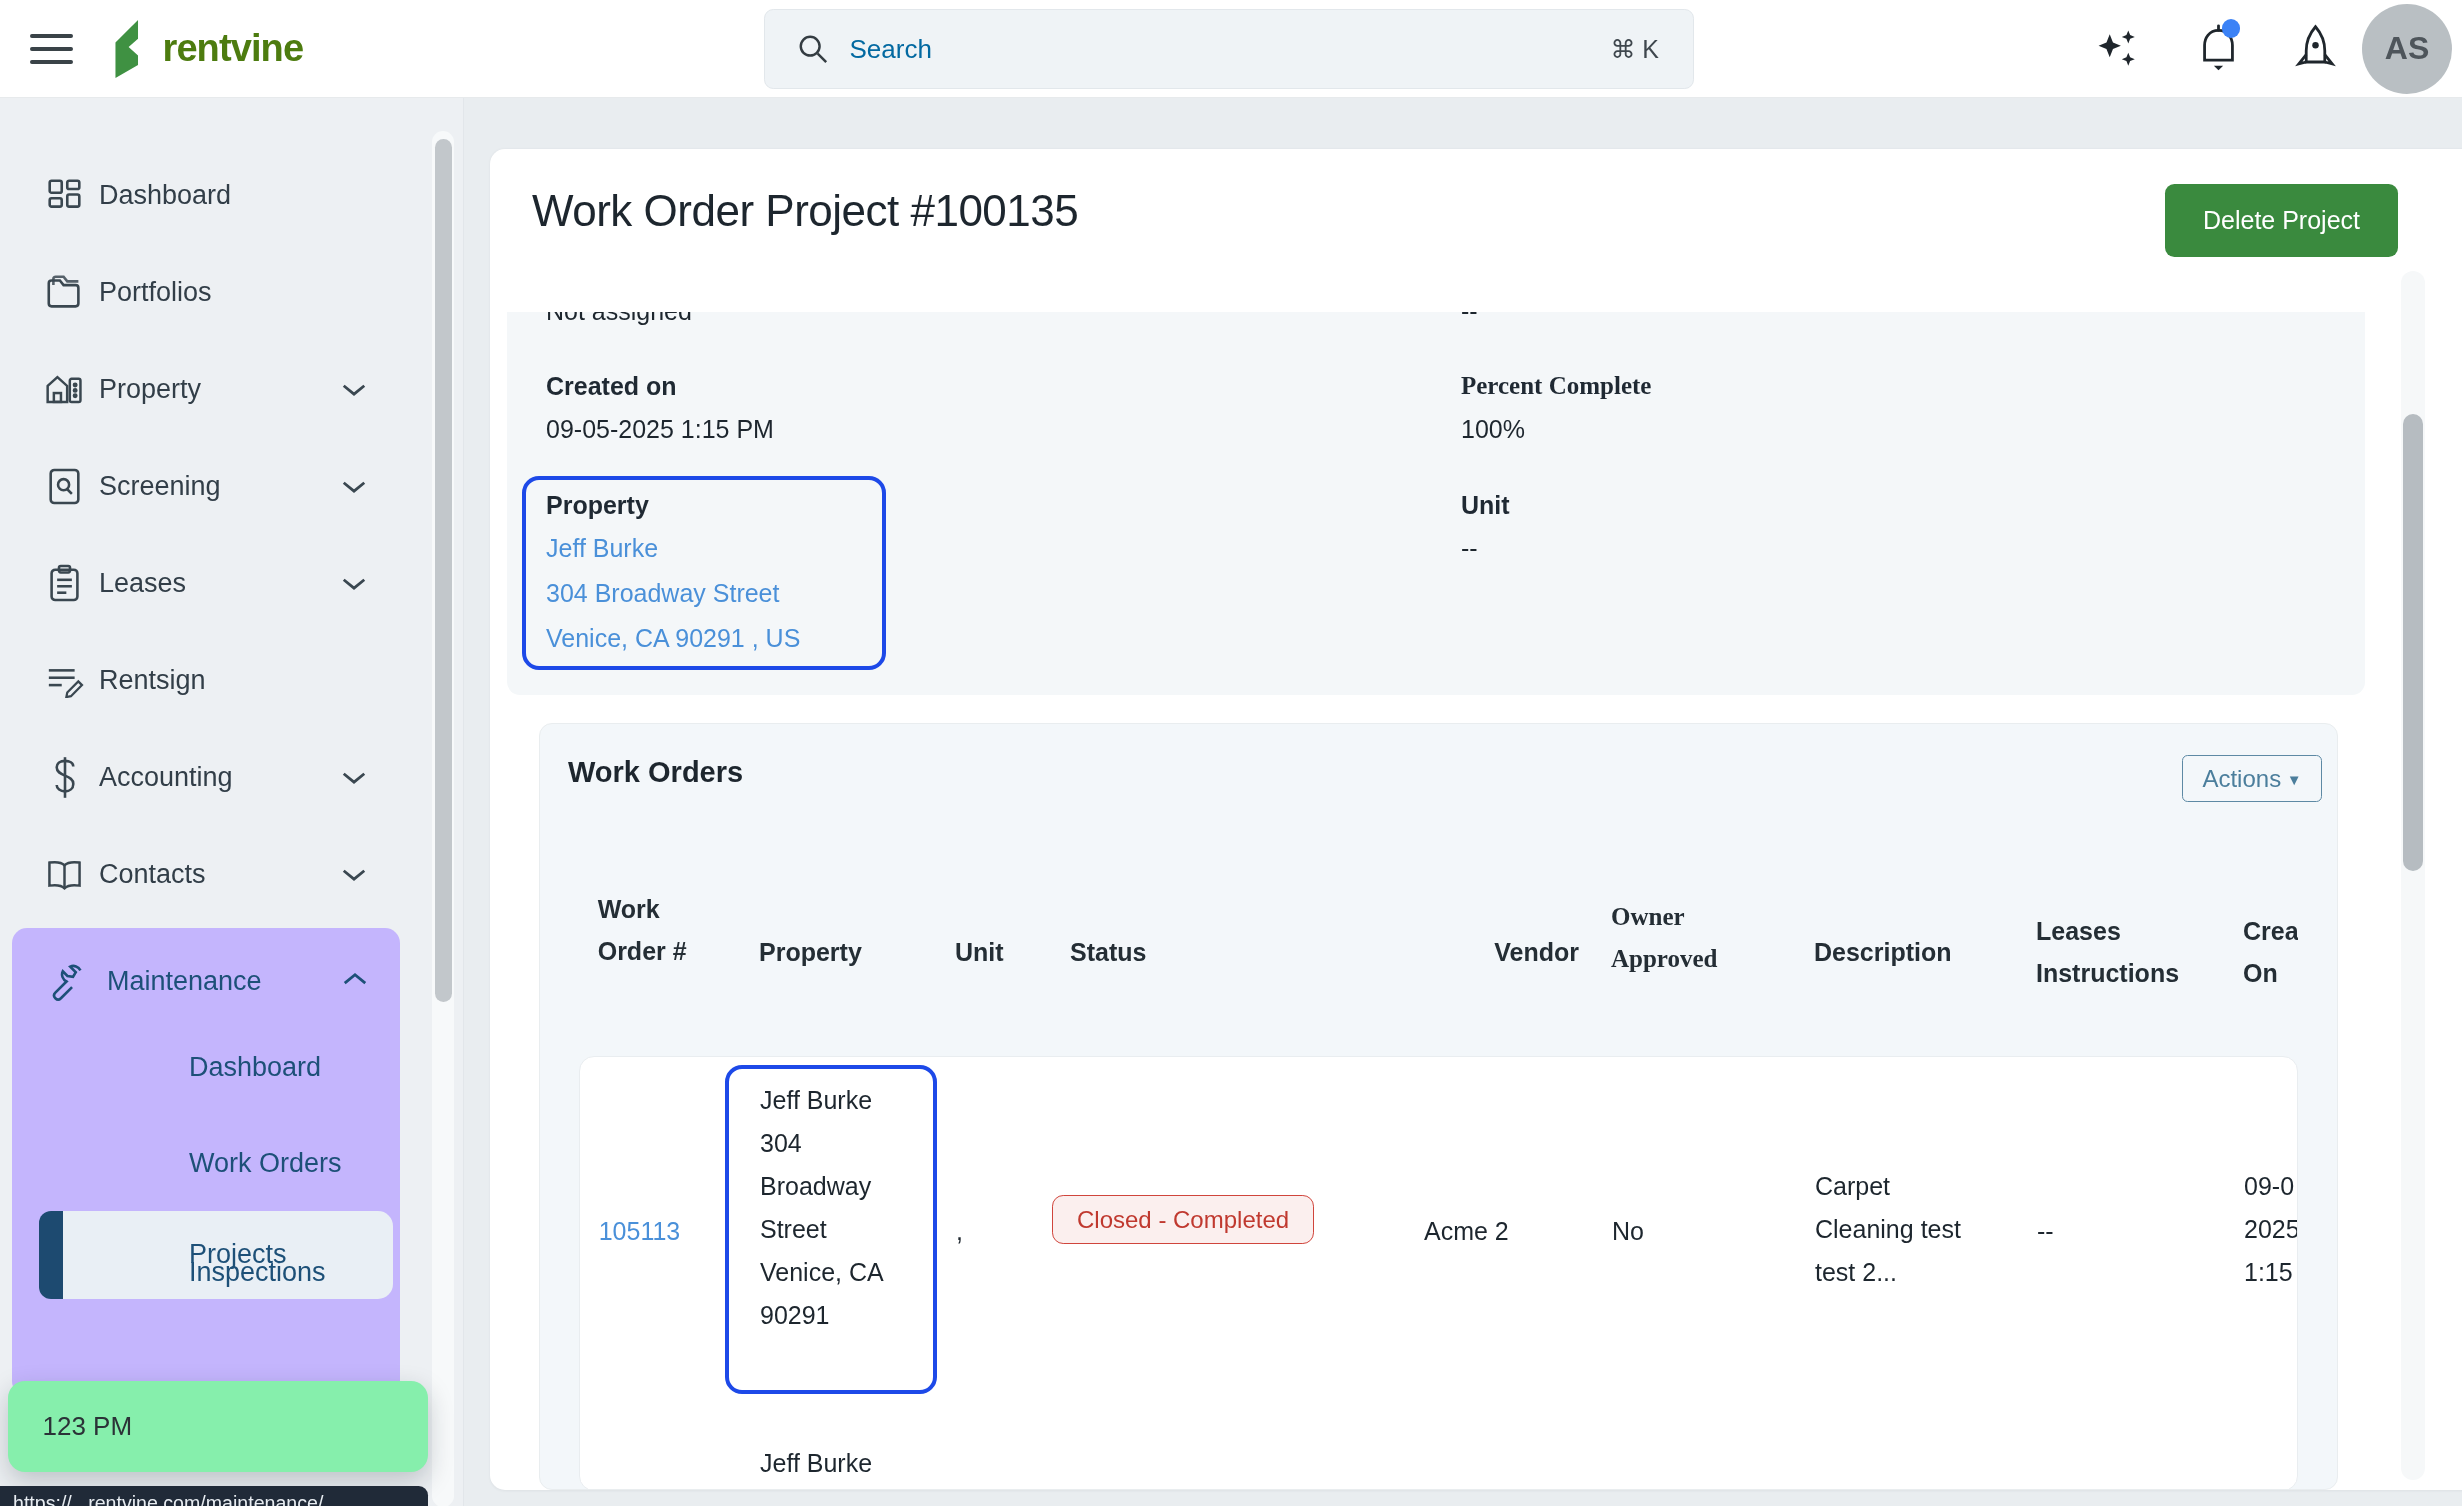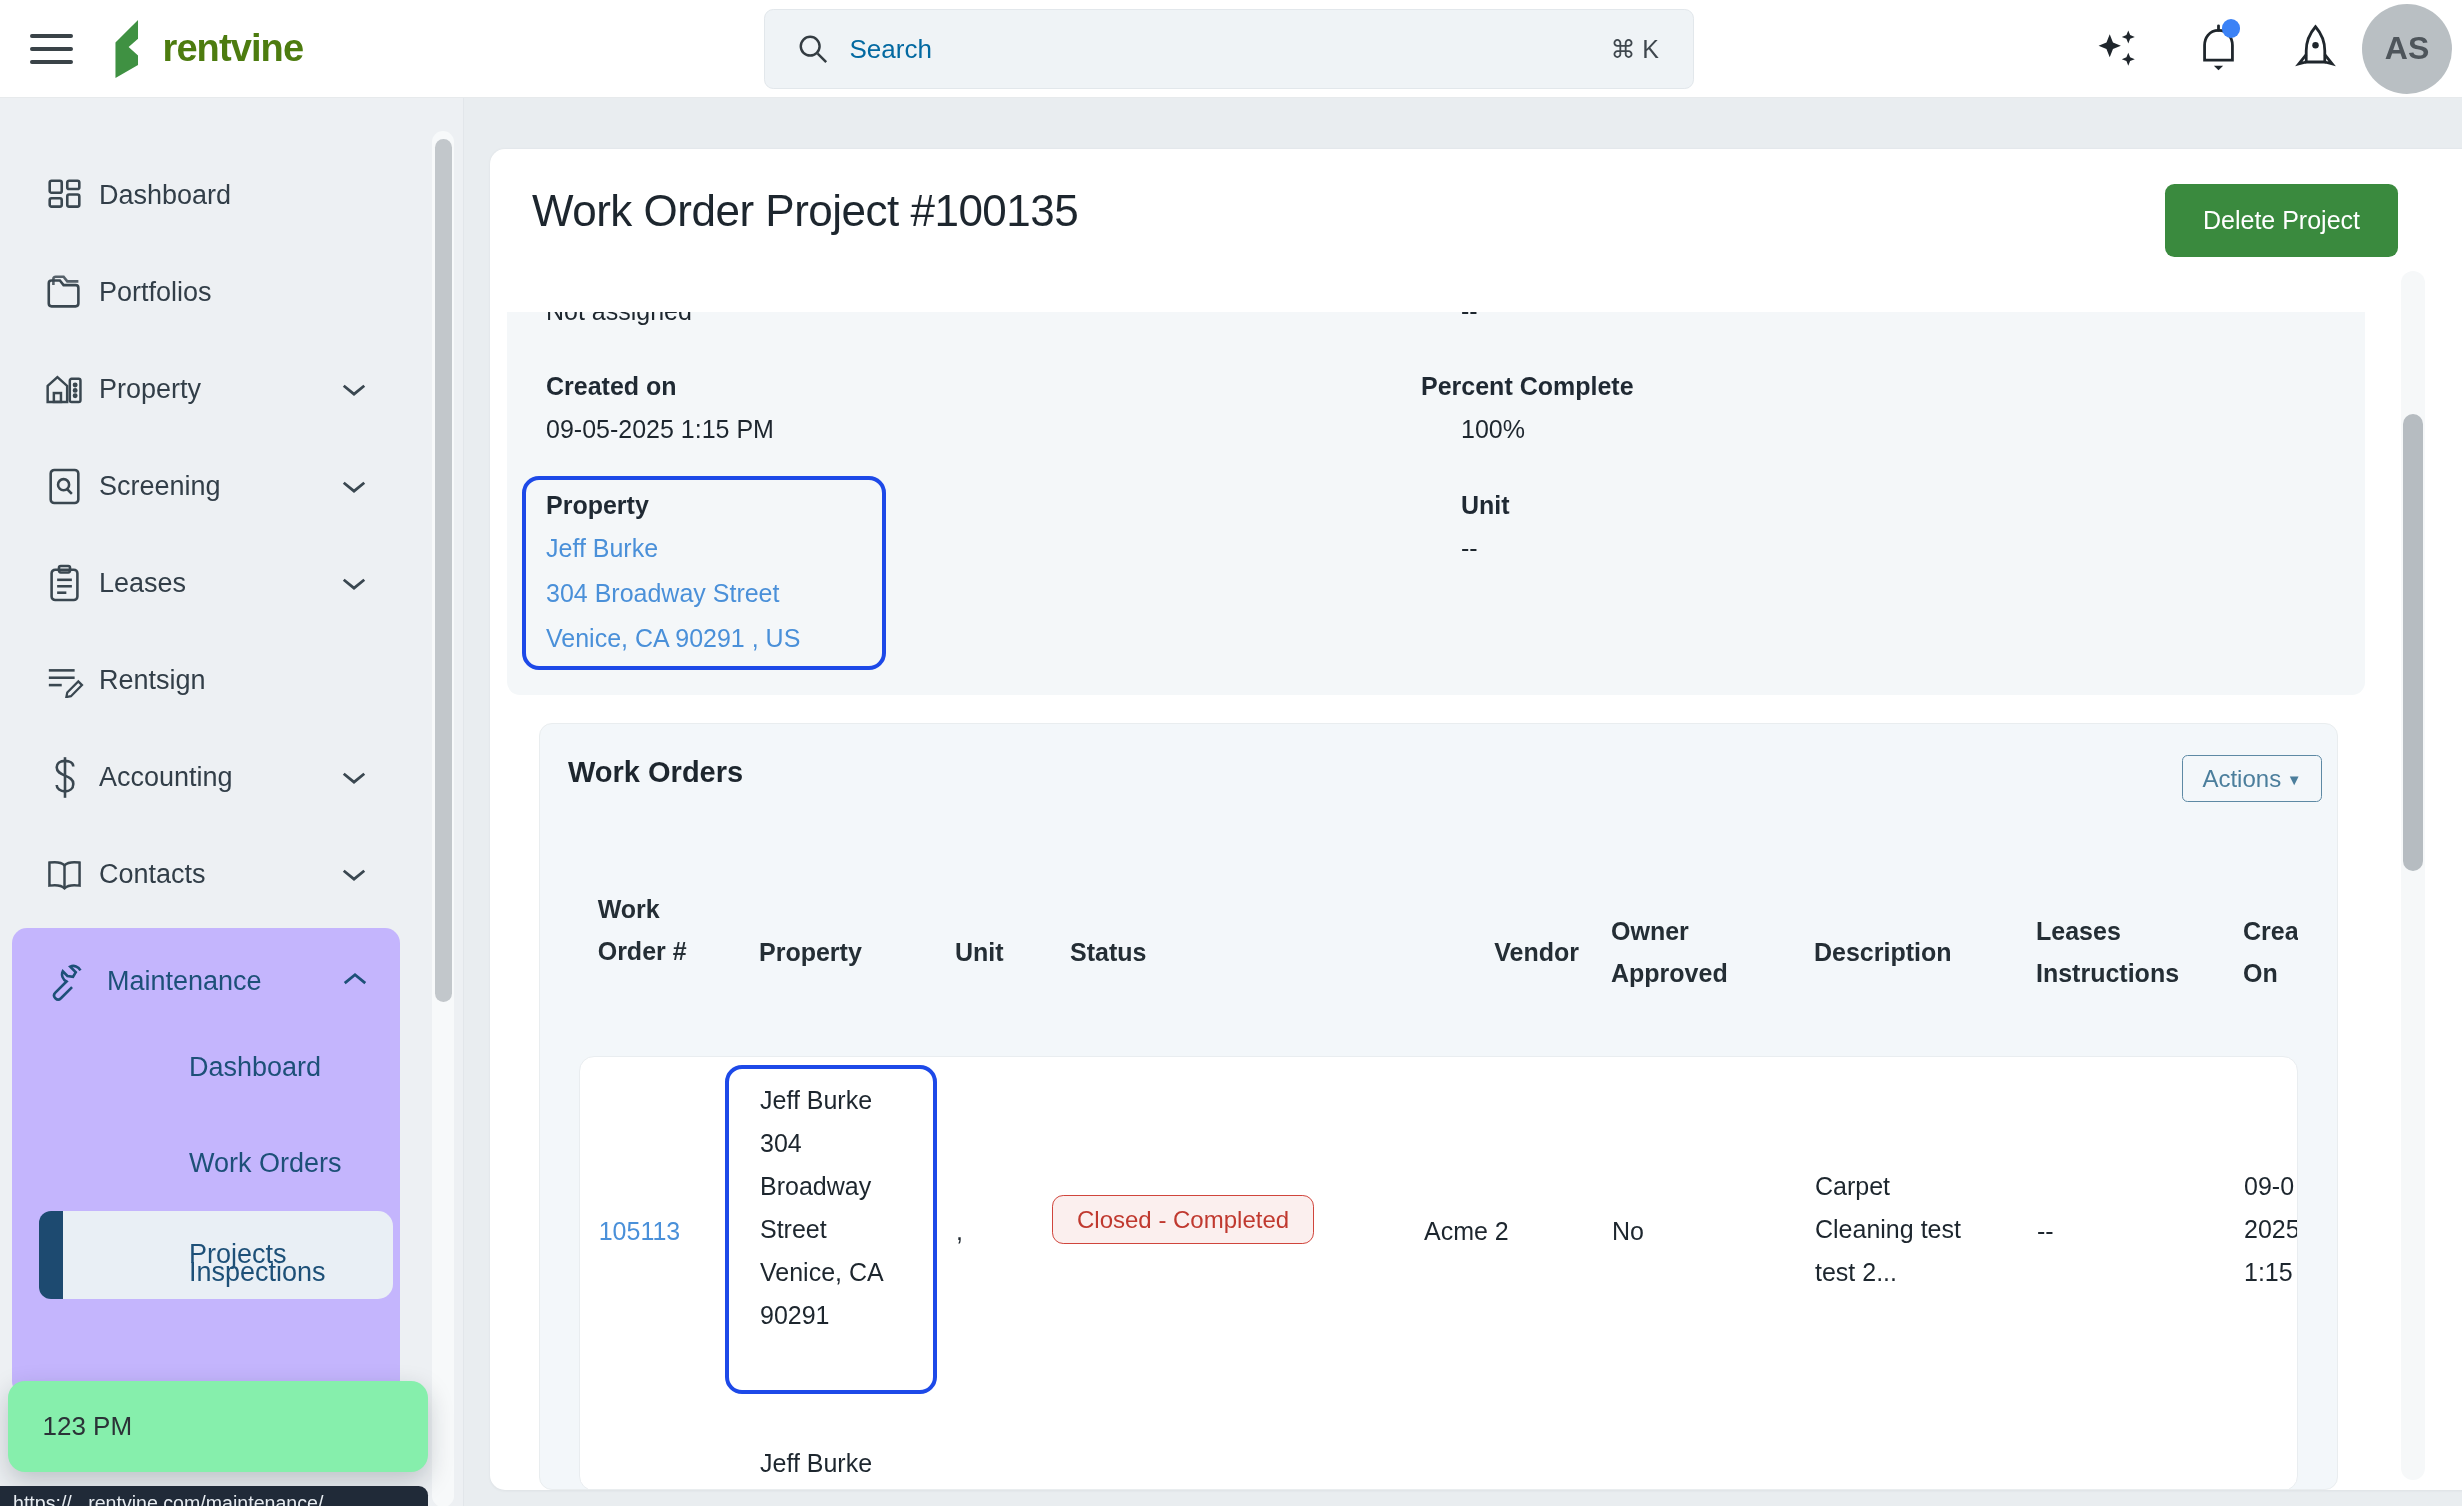--- a/index.html
+++ b/index.html
@@ -296,21 +296,21 @@
     <div style="position:absolute; left:39px; top:-15px;">
       <span class="ip-val">Not assigned</span>
     </div>
     <div style="position:absolute; left:954px; top:-15px;">
       <span class="ip-val">--</span>
     </div>
 
     <div style="position:absolute; left:39px; top:60px;" class="ip-lbl">Created on</div>
     <div style="position:absolute; left:39px; top:103px;" class="ip-val">09-05-2025 1:15 PM</div>
 
-    <div style="position:absolute; left:914px; top:60px;" class="ip-lbl">Percent Complete</div>
+    <div style="position:absolute; left:954px; top:60px;font-family:Liberation Serif, serif;" class="ip-lbl">Percent Complete</div>
     <div style="position:absolute; left:954px; top:103px;" class="ip-val">100%</div>
 
     <div style="position:absolute; left:39px; top:179px;" class="ip-lbl">Property</div>
     <div style="position:absolute; left:39px; top:222px;" class="ip-link">Jeff Burke</div>
     <div style="position:absolute; left:39px; top:267px;" class="ip-link">304 Broadway Street</div>
     <div style="position:absolute; left:39px; top:312px;" class="ip-link">Venice, CA 90291 , US</div>
 
     <div style="position:absolute; left:954px; top:179px;" class="ip-lbl">Unit</div>
     <div style="position:absolute; left:954px; top:222px;" class="ip-val">--</div>
   </div>
@@ -318,21 +318,21 @@
   <div class="wo-card">
     <div class="wo-head">Work Orders</div>
     <button class="actions-btn"><span>Actions</span><span class="caret">▼</span></button>
 
     <div class="thead">
       <div class="th" style="left:18.7px; top:24px; width:89px;">Work Order #</div>
       <div class="th" style="left:180px; top:67px; width:168px;">Property</div>
       <div class="th" style="left:376px; top:67px; width:93px;">Unit</div>
       <div class="th" style="left:491px; top:67px; width:317px;">Status</div>
       <div class="th" style="left:832px; top:67px; width:168px;text-align:right;">Vendor</div>
-      <div class="th" style="left:1032px; top:46px; width:121px;">Owner Approved</div>
+      <div class="th" style="left:1032px; top:32px; width:121px;font-family:Liberation Serif, serif;">Owner Approved</div>
       <div class="th" style="left:1235px; top:67px; width:196px;">Description</div>
       <div class="th" style="left:1457px; top:46px; width:154px;">Leases Instructions</div>
       <div class="th" style="left:1664px; top:46px; width:58px; overflow:hidden; white-space:normal;">Created On</div>
     </div>
 
     <div class="rows-card">
 
       <div>
         <div class="cell wo-link" style="left:18.7px; top:153px;">105113</div>
         <div class="cell" style="left:180px; top:22.4px; width:123px;">Jeff Burke 304 Broadway Street Venice, CA 90291</div>

